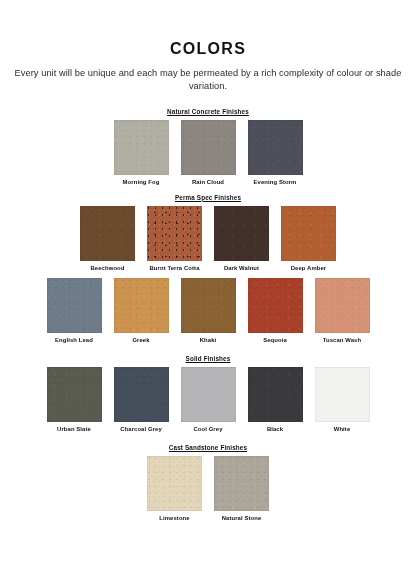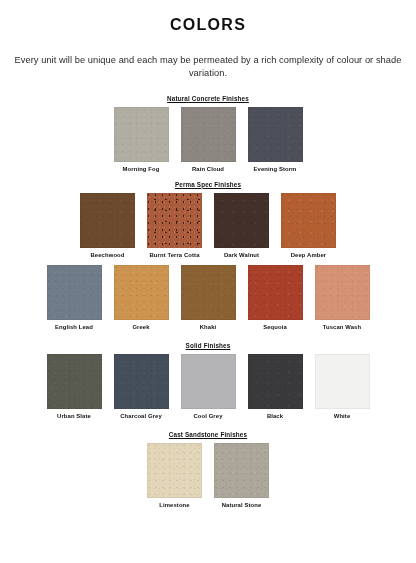--- a/index.html
+++ b/index.html
@@ -18,23 +18,24 @@
   }
 
   
   .title {
     text-align:center;
     font-size:16px;
     font-weight:bold;
     letter-spacing:1.3px;
     color:#111111;
     line-height:1.1;
+    margin-top:24px;
   }
   .subtitle {
-    margin-top:20px;
+    margin-top:9px;
     text-align:center;
     font-size:9.3px;
     font-weight:normal;
     color:#2b2b2b;
     line-height:1.45;
     letter-spacing:.05px;
   }
 
   
   .section { margin-top:12px; }

